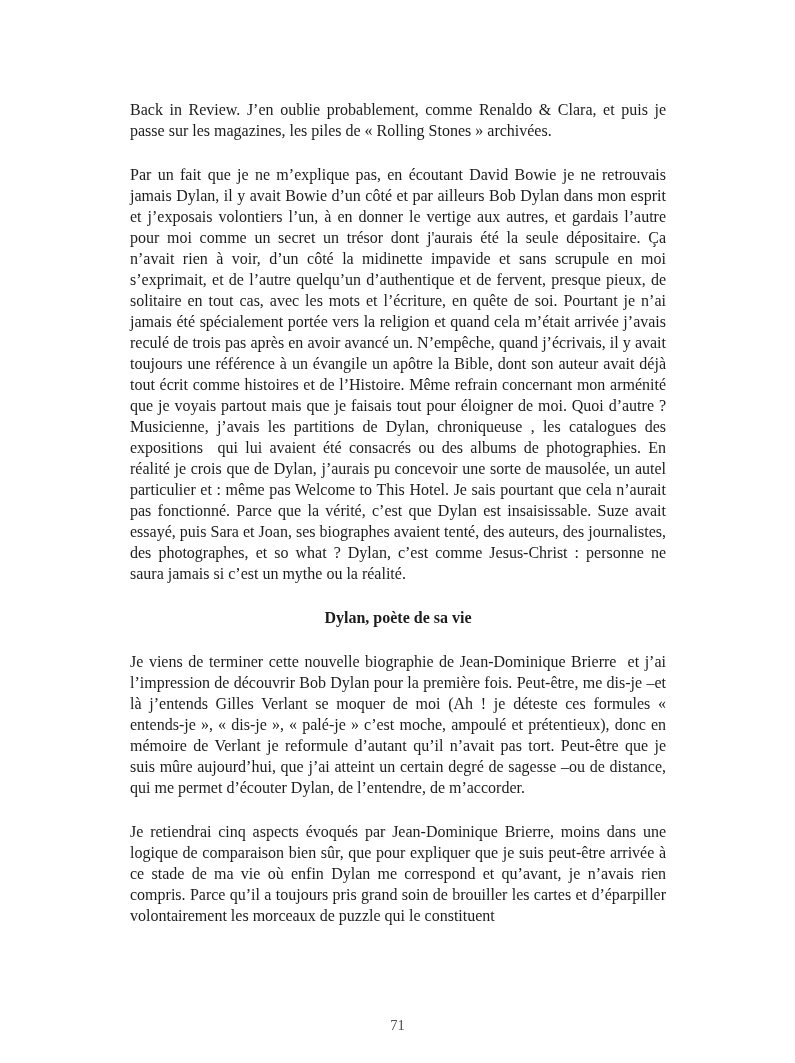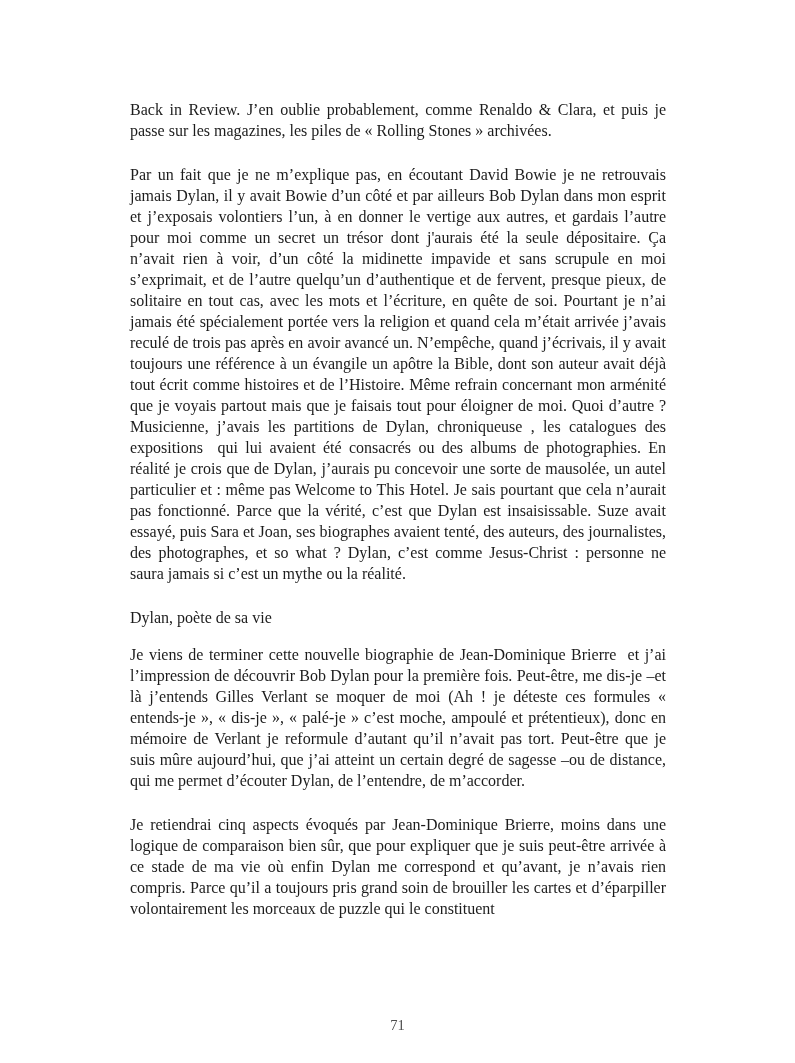--- a/index.html
+++ b/index.html
@@ -23,25 +23,25 @@
     width: 536px;
   }
   .para {
     margin: 0 0 23px 0;
     font-size: 16px;
     line-height: 21px;
     text-align: justify;
     white-space: pre-wrap;
   }
   .heading {
-    margin: 0 0 16px 0;
+    margin: 0 0 23px 0;
     font-size: 16px;
     line-height: 21px;
-    font-weight: normal;
-    text-align: left;
+    font-weight: bold;
+    text-align: center;
   }
   .footer {
     position: absolute;
     top: 1016px;
     left: 0;
     width: 795px;
     text-align: center;
   }
   .page-number {
     font-size: 14.5px;

